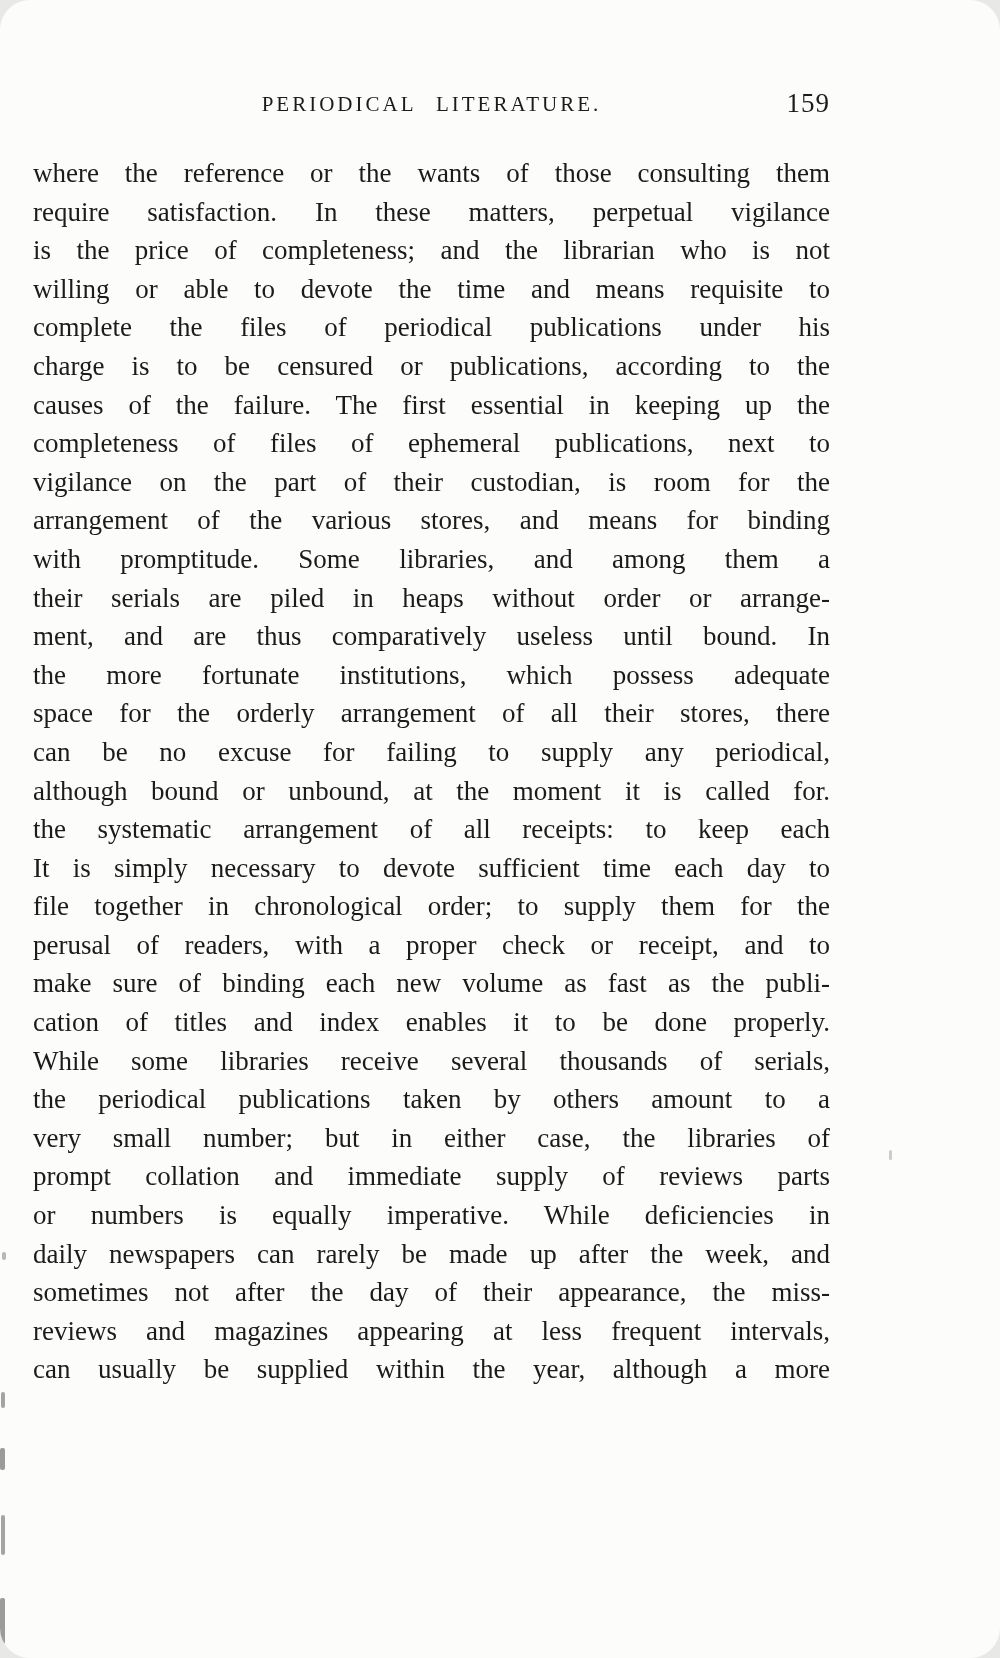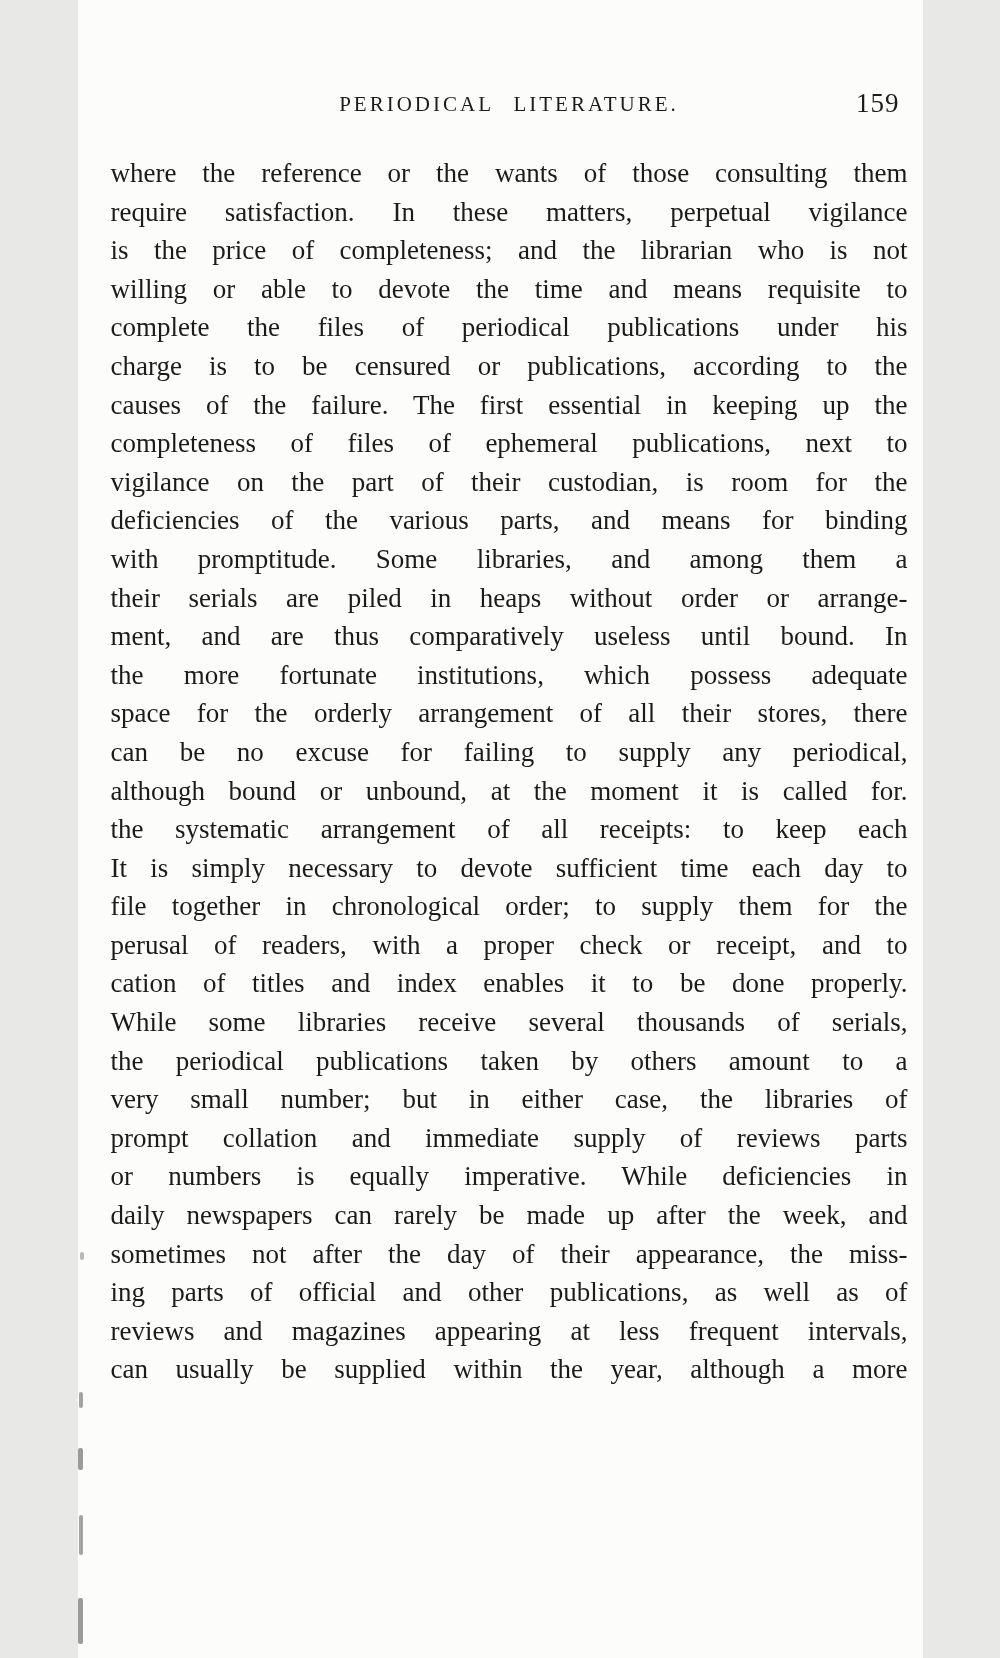--- a/index.html
+++ b/index.html
@@ -2,28 +2,29 @@
 <html style="--paper: #fcfcfa; --ink: #1b1b1b;"><head>
 <meta charset="utf-8">
 <style>
   html, body {
     margin: 0;
     padding: 0;
     background: #e8e8e6;
   }
   .scan-page {
     position: relative;
-    width: 845px;
+    width: 1000px;
     height: 1658px;
     margin: 0 auto;
     background: var(--paper, #fcfcfa);
     overflow: hidden;
     font-family: "Liberation Serif", "DejaVu Serif", serif;
     color: var(--ink, #1b1b1b);
     box-sizing: border-box;
+    border-radius: 30px;
   }
   .text-column {
     position: absolute;
     left: 33px;
     top: 92px;
     width: 797px;
   }
   .page-header {
     position: relative;
     height: 30px;
@@ -32,21 +33,21 @@
   .running-title {
     display: block;
     text-align: center;
     font-size: 21px;
     letter-spacing: 3px;
     word-spacing: 12px;
     color: var(--ink, #1b1b1b);
   }
   .page-number {
     position: absolute;
-    right: 8px;
+    right: 0;
     top: -4px;
     font-size: 27px;
     letter-spacing: 1px;
   }
   .body-text {
     font-size: 27px;
     line-height: 38.6px;
     margin-top: 28px;
   }
   .body-line {
@@ -83,41 +84,41 @@
     <div class="body-text">
         <div class="body-line">where the reference or the wants of those consulting them</div>
         <div class="body-line">require satisfaction.  In these matters, perpetual vigilance</div>
         <div class="body-line">is the price of completeness; and the librarian who is not</div>
         <div class="body-line">willing or able to devote the time and means requisite to</div>
         <div class="body-line">complete the files of periodical publications under his</div>
         <div class="body-line">charge is to be censured or publications, according to the</div>
         <div class="body-line">causes of the failure.  The first essential in keeping up the</div>
         <div class="body-line">completeness of files of ephemeral publications, next to</div>
         <div class="body-line">vigilance on the part of their custodian, is room for the</div>
-        <div class="body-line">deficiencies of the various parts, and means for binding</div>
+        <div class="body-line">arrangement of the various stores, and means for binding</div>
         <div class="body-line">with promptitude.  Some libraries, and among them a</div>
         <div class="body-line">their serials are piled in heaps without order or arrange-</div>
         <div class="body-line">ment, and are thus comparatively useless until bound.  In</div>
         <div class="body-line">the more fortunate institutions, which possess adequate</div>
         <div class="body-line">space for the orderly arrangement of all their stores, there</div>
         <div class="body-line">can be no excuse for failing to supply any periodical,</div>
         <div class="body-line">although bound or unbound, at the moment it is called for.</div>
         <div class="body-line">the systematic arrangement of all receipts: to keep each</div>
         <div class="body-line">It is simply necessary to devote sufficient time each day to</div>
         <div class="body-line">file together in chronological order; to supply them for the</div>
         <div class="body-line">perusal of readers, with a proper check or receipt, and to</div>
+        <div class="body-line">make sure of binding each new volume as fast as the publi-</div>
         <div class="body-line">cation of titles and index enables it to be done properly.</div>
         <div class="body-line">While some libraries receive several thousands of serials,</div>
         <div class="body-line">the periodical publications taken by others amount to a</div>
         <div class="body-line">very small number; but in either case, the libraries of</div>
         <div class="body-line">prompt collation and immediate supply of reviews parts</div>
         <div class="body-line">or numbers is equally imperative.  While deficiencies in</div>
         <div class="body-line">daily newspapers can rarely be made up after the week, and</div>
         <div class="body-line">sometimes not after the day of their appearance, the miss-</div>
-        <div class="body-line">ing parts of official and other publications, as well as of</div>
         <div class="body-line">reviews and magazines appearing at less frequent intervals,</div>
         <div class="body-line">can usually be supplied within the year, although a more</div>
       </div>
 
   </div>
 
   <div class="artifact a1"></div>
   <div class="artifact a2"></div>
   <div class="artifact a3"></div>
   <div class="artifact a4"></div>

